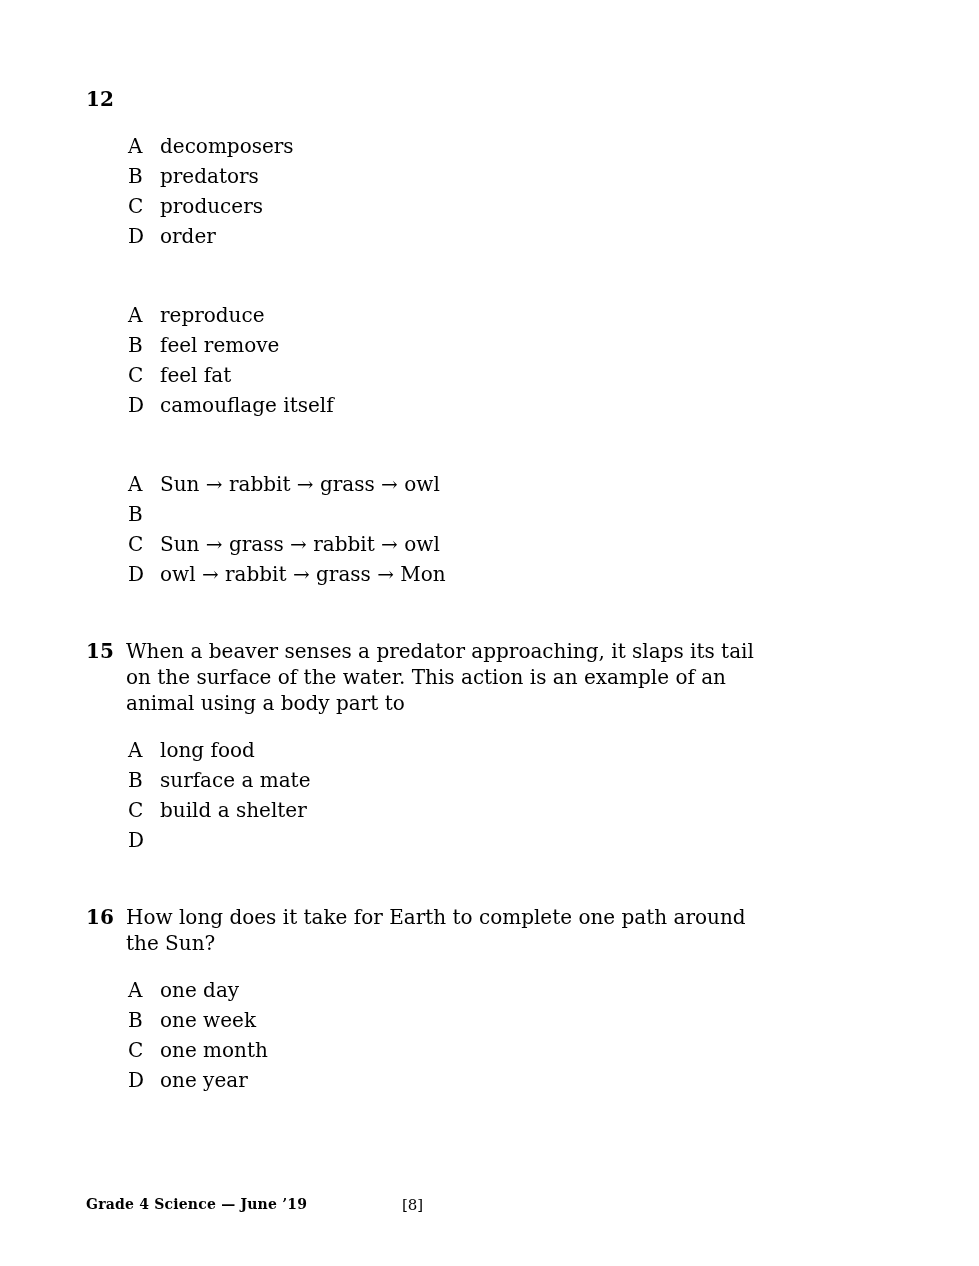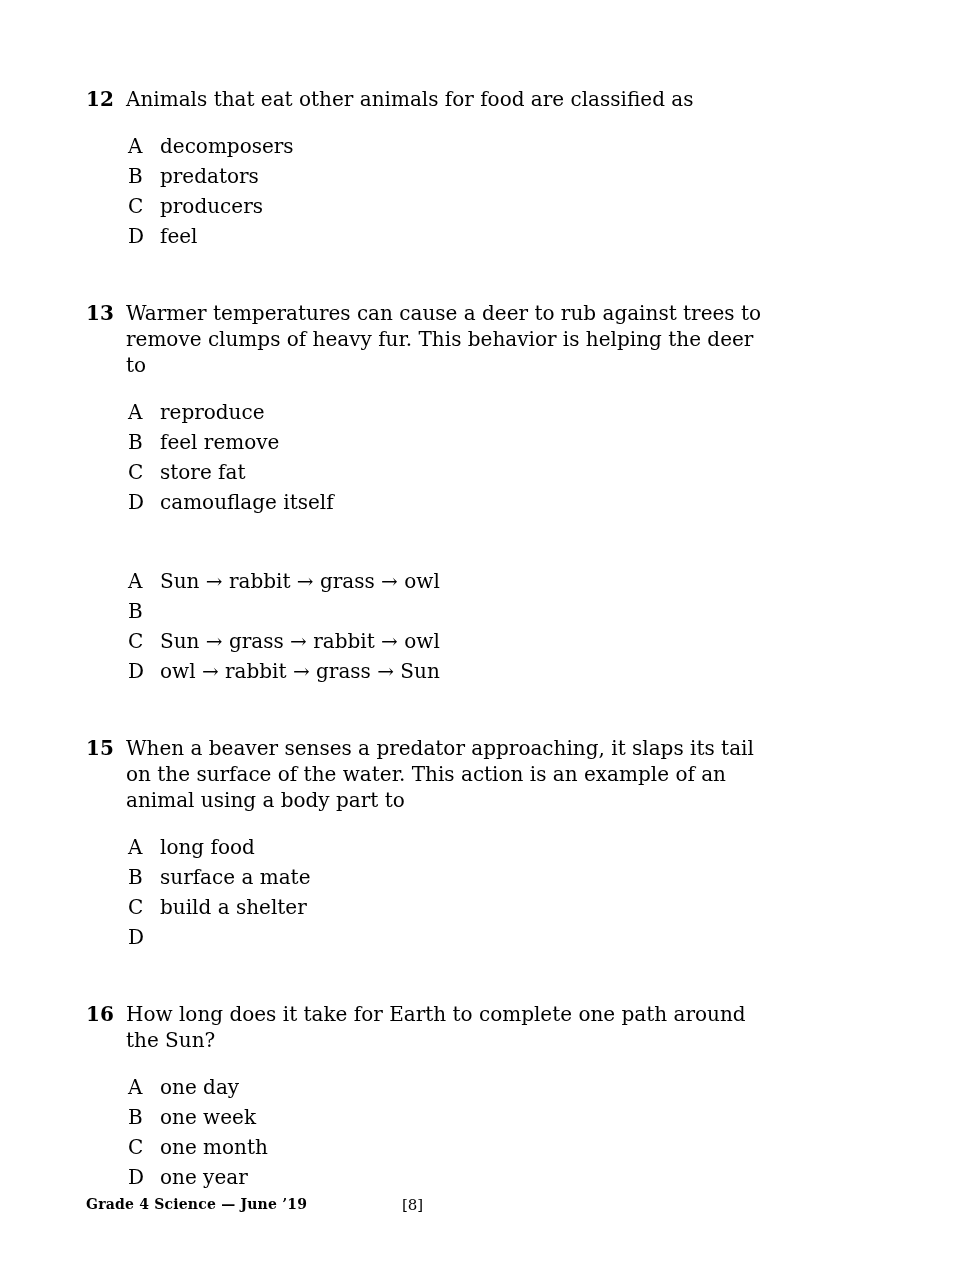--- a/index.html
+++ b/index.html
@@ -82,59 +82,54 @@
 </style>
 </head>
 <body>
 
 <div class="page">
   <div class="content">
 
     <div class="question">
       <div class="q-row">
         <span class="q-num">12</span>
-        <span class="q-text">Animals that eat other animals for food are classified as</span>
       </div>
       <div class="options">
         <div class="option">
           <span class="opt-letter">A</span>
           <span class="opt-text">decomposers</span>
         </div>
         <div class="option">
           <span class="opt-letter">B</span>
           <span class="opt-text">predators</span>
         </div>
         <div class="option">
           <span class="opt-letter">C</span>
           <span class="opt-text">producers</span>
         </div>
         <div class="option">
           <span class="opt-letter">D</span>
-          <span class="opt-text">feel</span>
-        </div>
-      </div>
-    </div>
-
-    <div class="question">
-      <div class="q-row">
-        <span class="q-num">13</span>
-        <span class="q-text">Warmer temperatures can cause a deer to rub against trees to remove clumps of heavy fur. This behavior is helping the deer to</span>
-      </div>
+          <span class="opt-text">order</span>
+        </div>
+      </div>
+    </div>
+
+    <div class="question">
       <div class="options">
         <div class="option">
           <span class="opt-letter">A</span>
           <span class="opt-text">reproduce</span>
         </div>
         <div class="option">
           <span class="opt-letter">B</span>
           <span class="opt-text">feel remove</span>
         </div>
         <div class="option">
           <span class="opt-letter">C</span>
-          <span class="opt-text">store fat</span>
+          <span class="opt-text">feel fat</span>
         </div>
         <div class="option">
           <span class="opt-letter">D</span>
           <span class="opt-text">camouflage itself</span>
         </div>
       </div>
     </div>
 
     <div class="question">
       <div class="options">
@@ -144,21 +139,21 @@
         </div>
         <div class="option">
           <span class="opt-letter">B</span>
         </div>
         <div class="option">
           <span class="opt-letter">C</span>
           <span class="opt-text">Sun → grass → rabbit → owl</span>
         </div>
         <div class="option">
           <span class="opt-letter">D</span>
-          <span class="opt-text">owl → rabbit → grass → Sun</span>
+          <span class="opt-text">owl → rabbit → grass → Mon</span>
         </div>
       </div>
     </div>
 
     <div class="question">
       <div class="q-row">
         <span class="q-num">15</span>
         <span class="q-text">When a beaver senses a predator approaching, it slaps its tail on the surface of the water. This action is an example of an animal using a body part to</span>
       </div>
       <div class="options">

